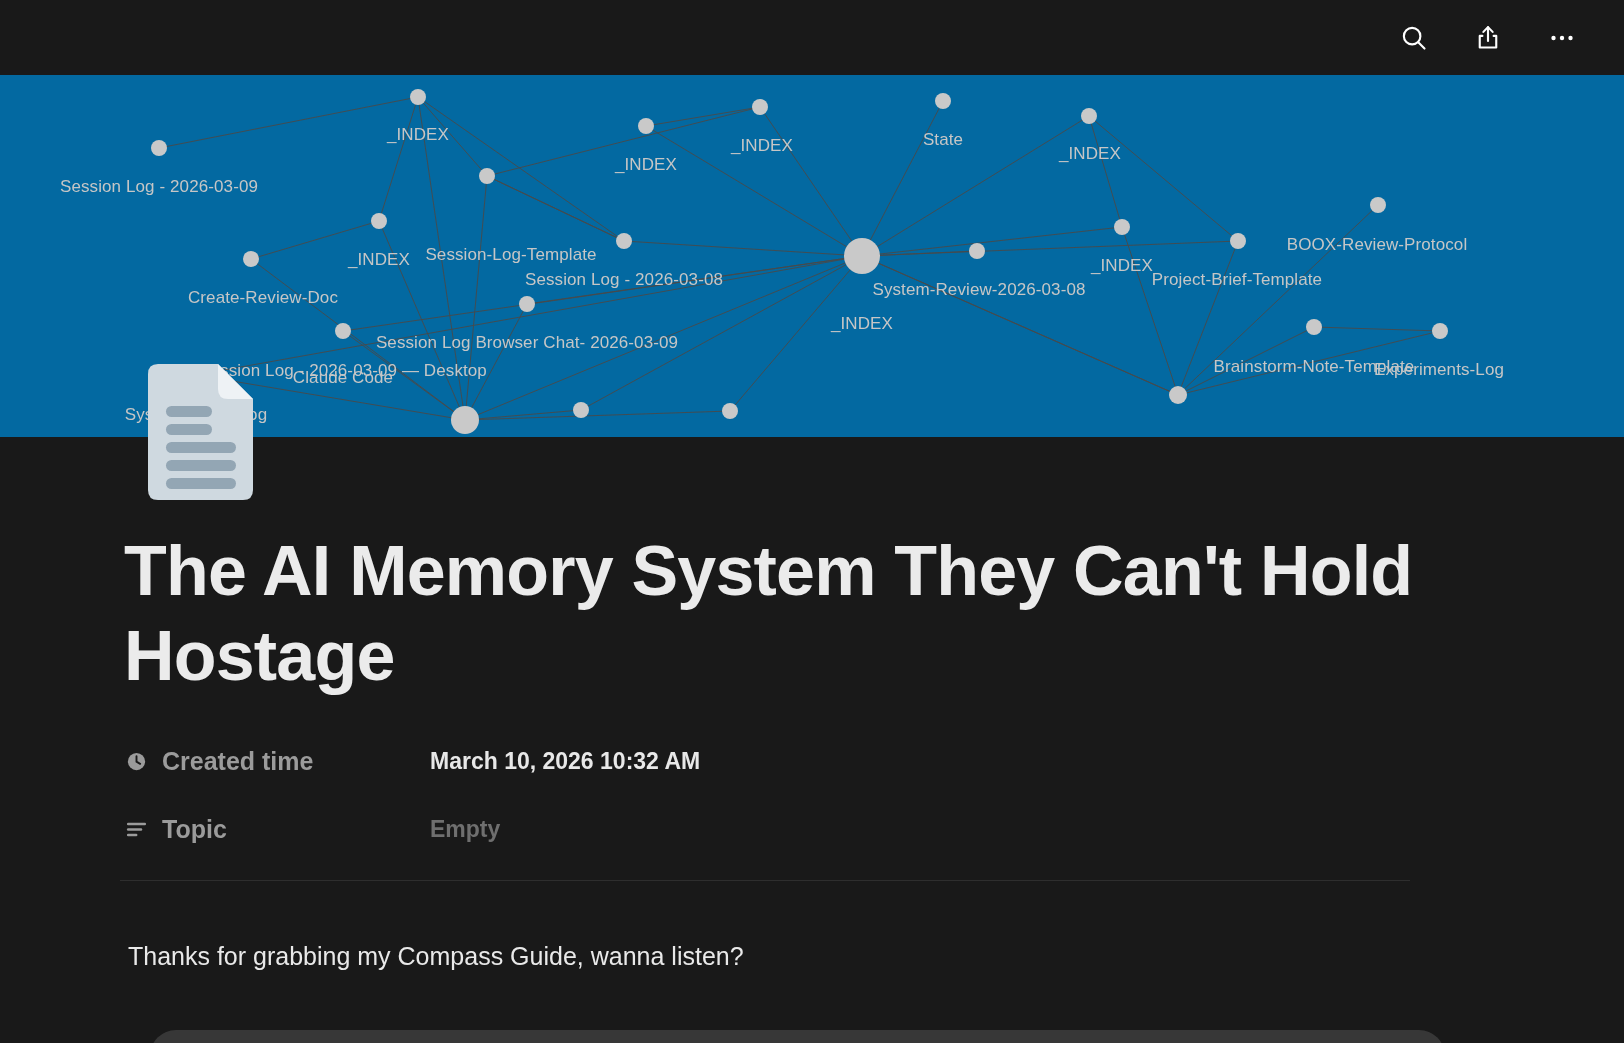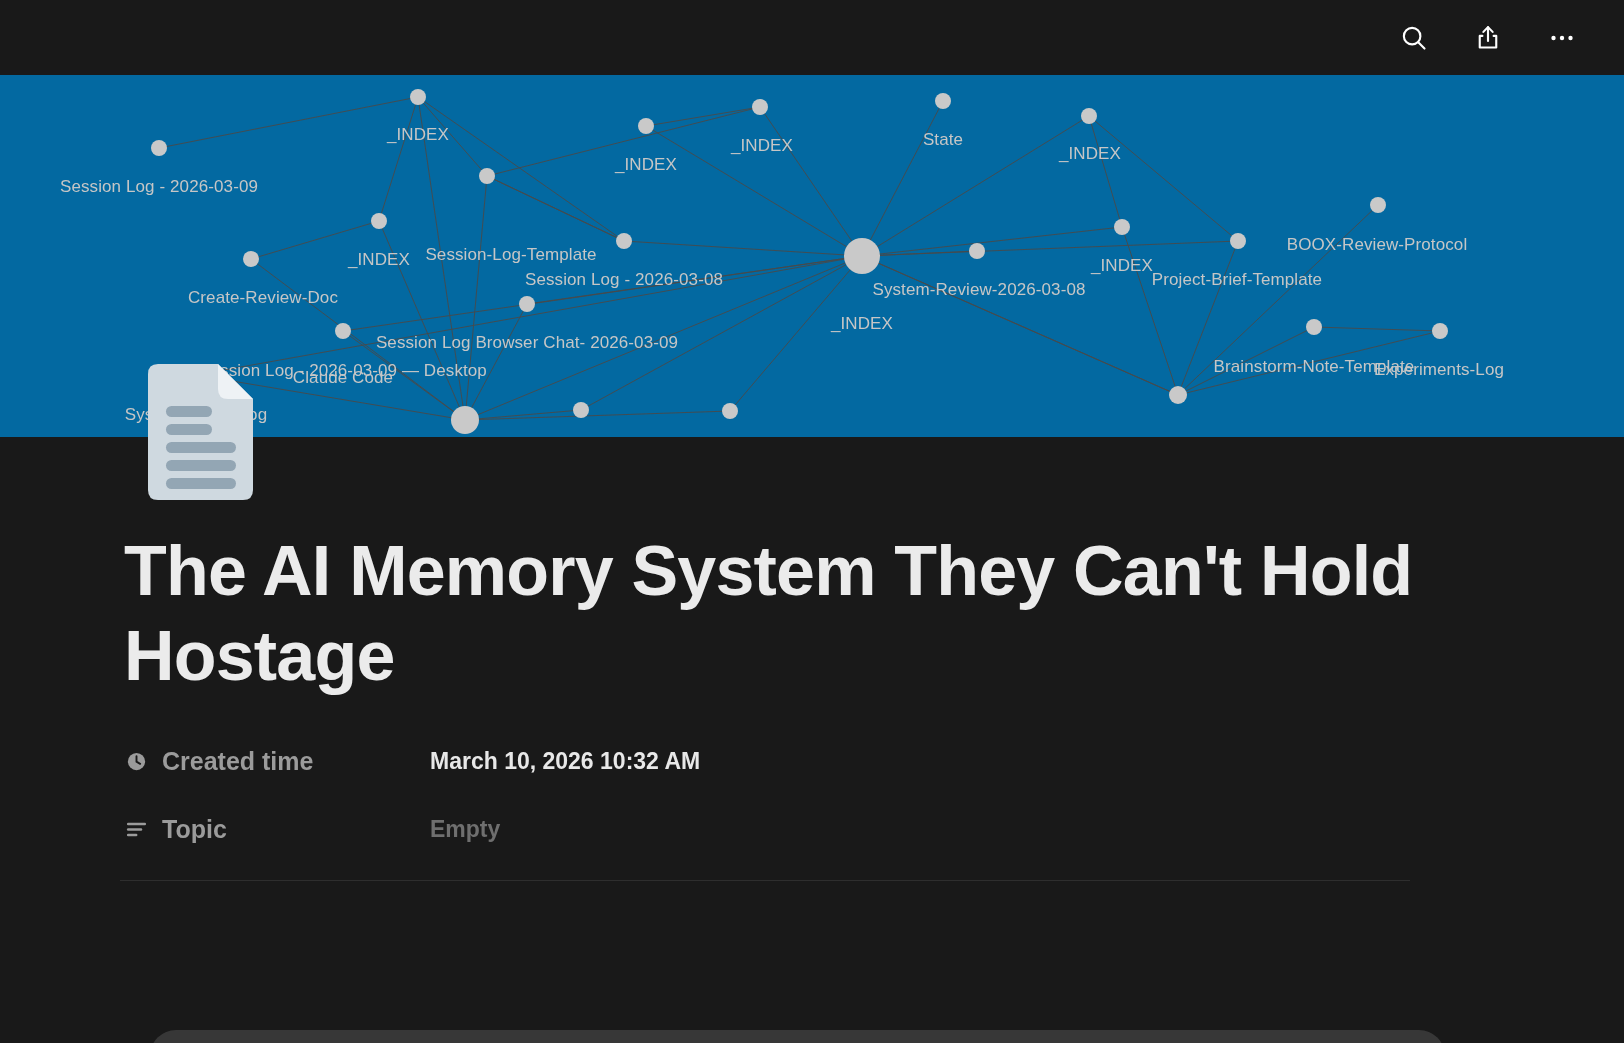--- a/index.html
+++ b/index.html
@@ -227,16 +227,17 @@
             </svg>
           </span>
           <span class="pname">Topic</span>
         </div>
         <div class="prop-val empty">Empty</div>
       </div>
     </div>
 
     <div class="divider"></div>
 
+    <div class="body-text">Thanks for grabbing my Compass Guide, wanna listen?</div>
 
     <div class="embed-card"></div>
   </div>
 </div>
 
 </body></html>

